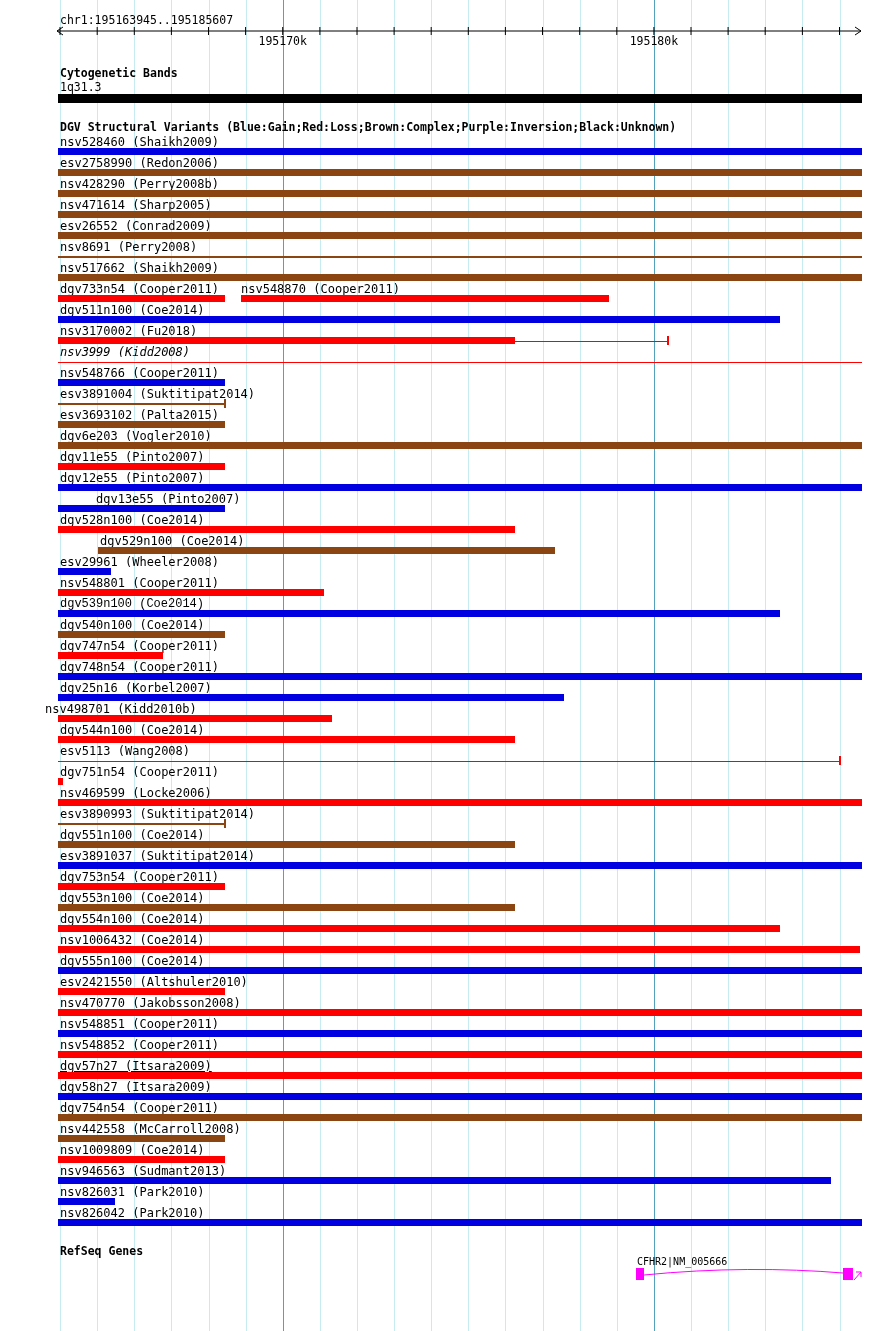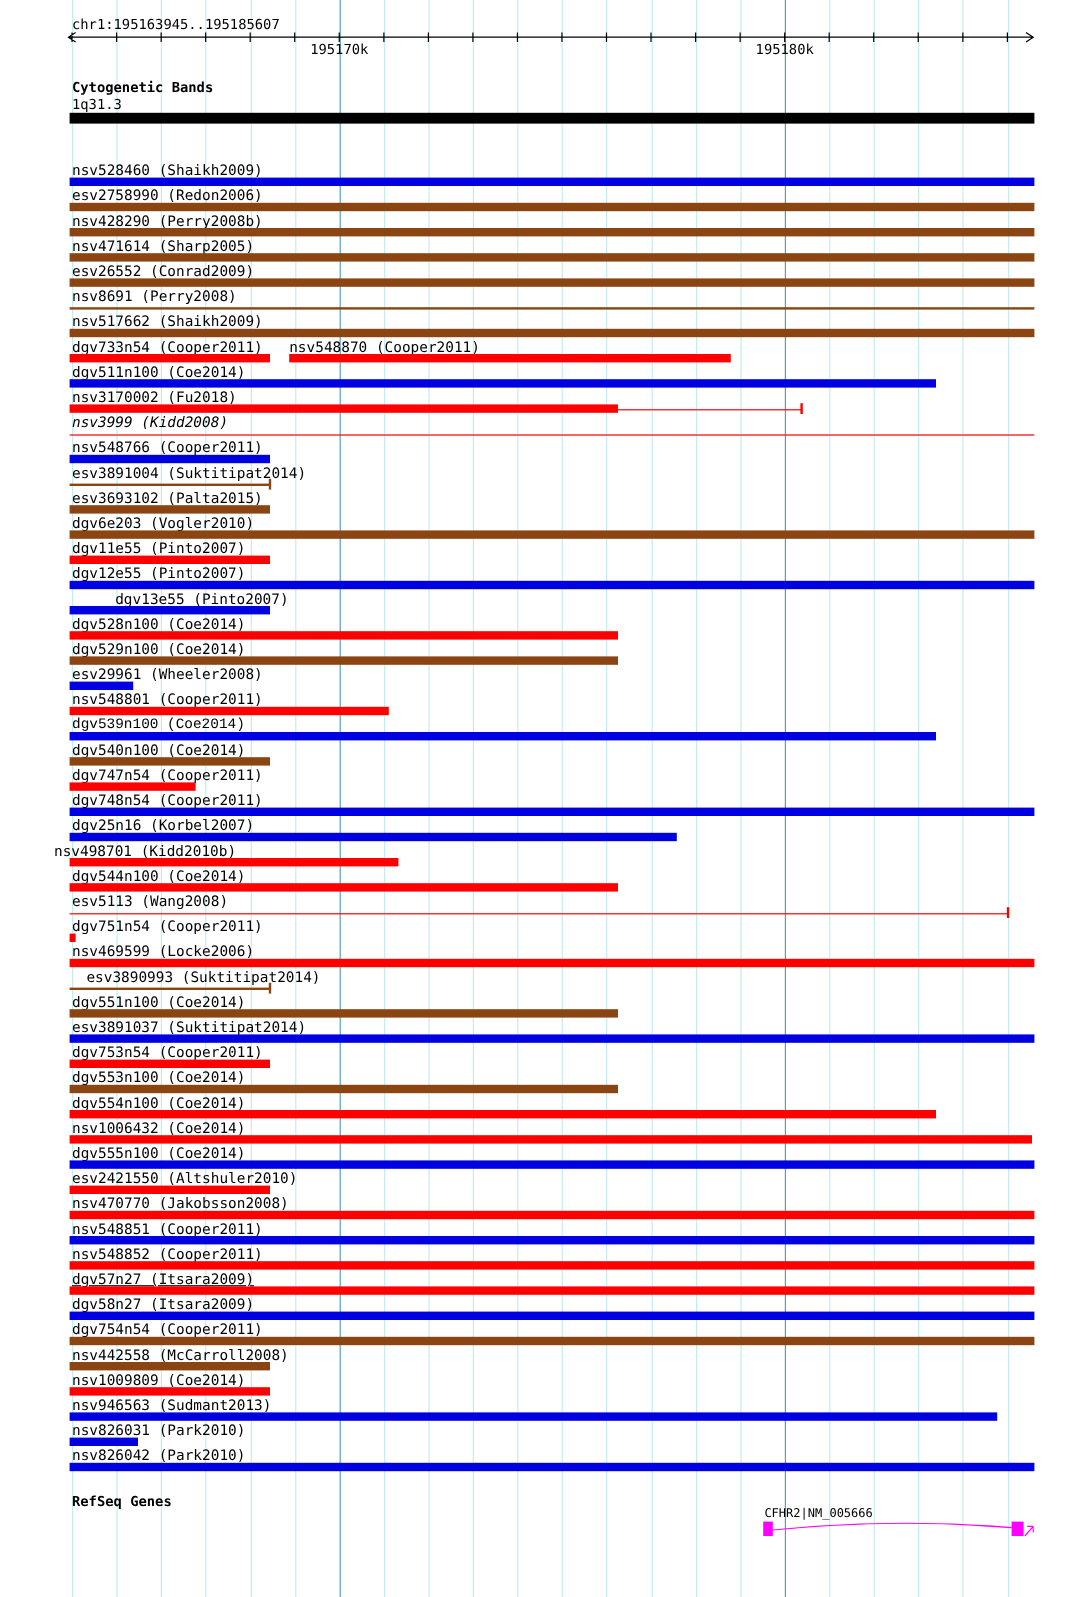--- a/index.html
+++ b/index.html
@@ -66,20 +66,21 @@
   <div id="region-label">chr1:195163945..195185607</div>
   <div id="ruler-ticks">
       <div class="ticklabel" style="left: 282.7px;">195170k</div>
       <div class="ticklabel" style="left: 653.9px;">195180k</div>
     </div>
 
   <div id="cyto-title" class="h">Cytogenetic Bands</div>
   <div id="cyto-band-name">1q31.3</div>
   <div id="cyto-band" style="background: rgb(0, 0, 0);"></div>
 
+  <div id="dgv-title" class="h">DGV Structural Variants (Blue:Gain;Red:Loss;Brown:Complex;Purple:Inversion;Black:Unknown)</div>
   <div id="variant-rows">
       <div class="vrow" style="top: 135px;">
         <span class="vlabel" style="left: 60px;">nsv528460 (Shaikh2009)</span>
         <div class="seg bar" style="background: rgb(0, 0, 224); left: 58px; width: 804px;"></div>
       </div>
       <div class="vrow" style="top: 156px;">
         <span class="vlabel" style="left: 60px;">esv2758990 (Redon2006)</span>
         <div class="seg bar" style="background: rgb(139, 69, 19); left: 58px; width: 804px;"></div>
       </div>
       <div class="vrow" style="top: 177px;">
@@ -148,21 +149,21 @@
         <div class="seg bar" style="background: rgb(0, 0, 224); left: 58px; width: 804px;"></div>
       </div>
       <div class="vrow" style="top: 492px;">
         <span class="vlabel" style="left: 60px; padding-left: 36px;">dgv13e55 (Pinto2007)</span>
         <div class="seg bar" style="background: rgb(0, 0, 224); left: 58px; width: 167px;"></div>
       </div>
       <div class="vrow" style="top: 513px; text-align: center;">
         <span class="vlabel" style="left: 60px;">dgv528n100 (Coe2014)</span>
         <div class="seg bar" style="background: rgb(255, 0, 0); left: 58px; width: 457px;"></div>
       </div>
-      <div class="vrow" style="top: 534px;">
+      <div class="vrow" style="top: 534px; margin-left: 40px;">
         <span class="vlabel" style="left: 60px;">dgv529n100 (Coe2014)</span>
         <div class="seg bar" style="background: rgb(139, 69, 19); left: 58px; width: 457px;"></div>
       </div>
       <div class="vrow" style="top: 555px;">
         <span class="vlabel" style="left: 60px;">esv29961 (Wheeler2008)</span>
         <div class="seg bar" style="background: rgb(0, 0, 224); left: 58px; width: 53px;"></div>
       </div>
       <div class="vrow" style="top: 576px;">
         <span class="vlabel" style="left: 60px;">nsv548801 (Cooper2011)</span>
         <div class="seg bar" style="background: rgb(255, 0, 0); left: 58px; width: 266px;"></div>
@@ -202,21 +203,21 @@
       </div>
       <div class="vrow" style="top: 765px;">
         <span class="vlabel" style="left: 60px;">dgv751n54 (Cooper2011)</span>
         <div class="seg bar" style="background: rgb(255, 0, 0); left: 58px; width: 5px;"></div>
       </div>
       <div class="vrow" style="top: 786px;">
         <span class="vlabel" style="left: 60px;">nsv469599 (Locke2006)</span>
         <div class="seg bar" style="background: rgb(255, 0, 0); left: 58px; width: 804px;"></div>
       </div>
       <div class="vrow" style="top: 807px;">
-        <span class="vlabel" style="left: 60px; margin-left: 12px;">esv3890993 (Suktitipat2014)</span>
+        <span class="vlabel" style="left: 60px;">esv3890993 (Suktitipat2014)</span>
         <div class="seg line" style="background: rgb(139, 69, 19); left: 58px; width: 167px;"></div>
         <div class="seg tick" style="background: rgb(139, 69, 19); left: 224px;"></div>
       </div>
       <div class="vrow" style="top: 828px;">
         <span class="vlabel" style="left: 60px;">dgv551n100 (Coe2014)</span>
         <div class="seg bar" style="background: rgb(139, 69, 19); left: 58px; width: 457px;"></div>
       </div>
       <div class="vrow" style="top: 849px;">
         <span class="vlabel" style="left: 60px;">esv3891037 (Suktitipat2014)</span>
         <div class="seg bar" style="background: rgb(0, 0, 224); left: 58px; width: 804px;"></div>

